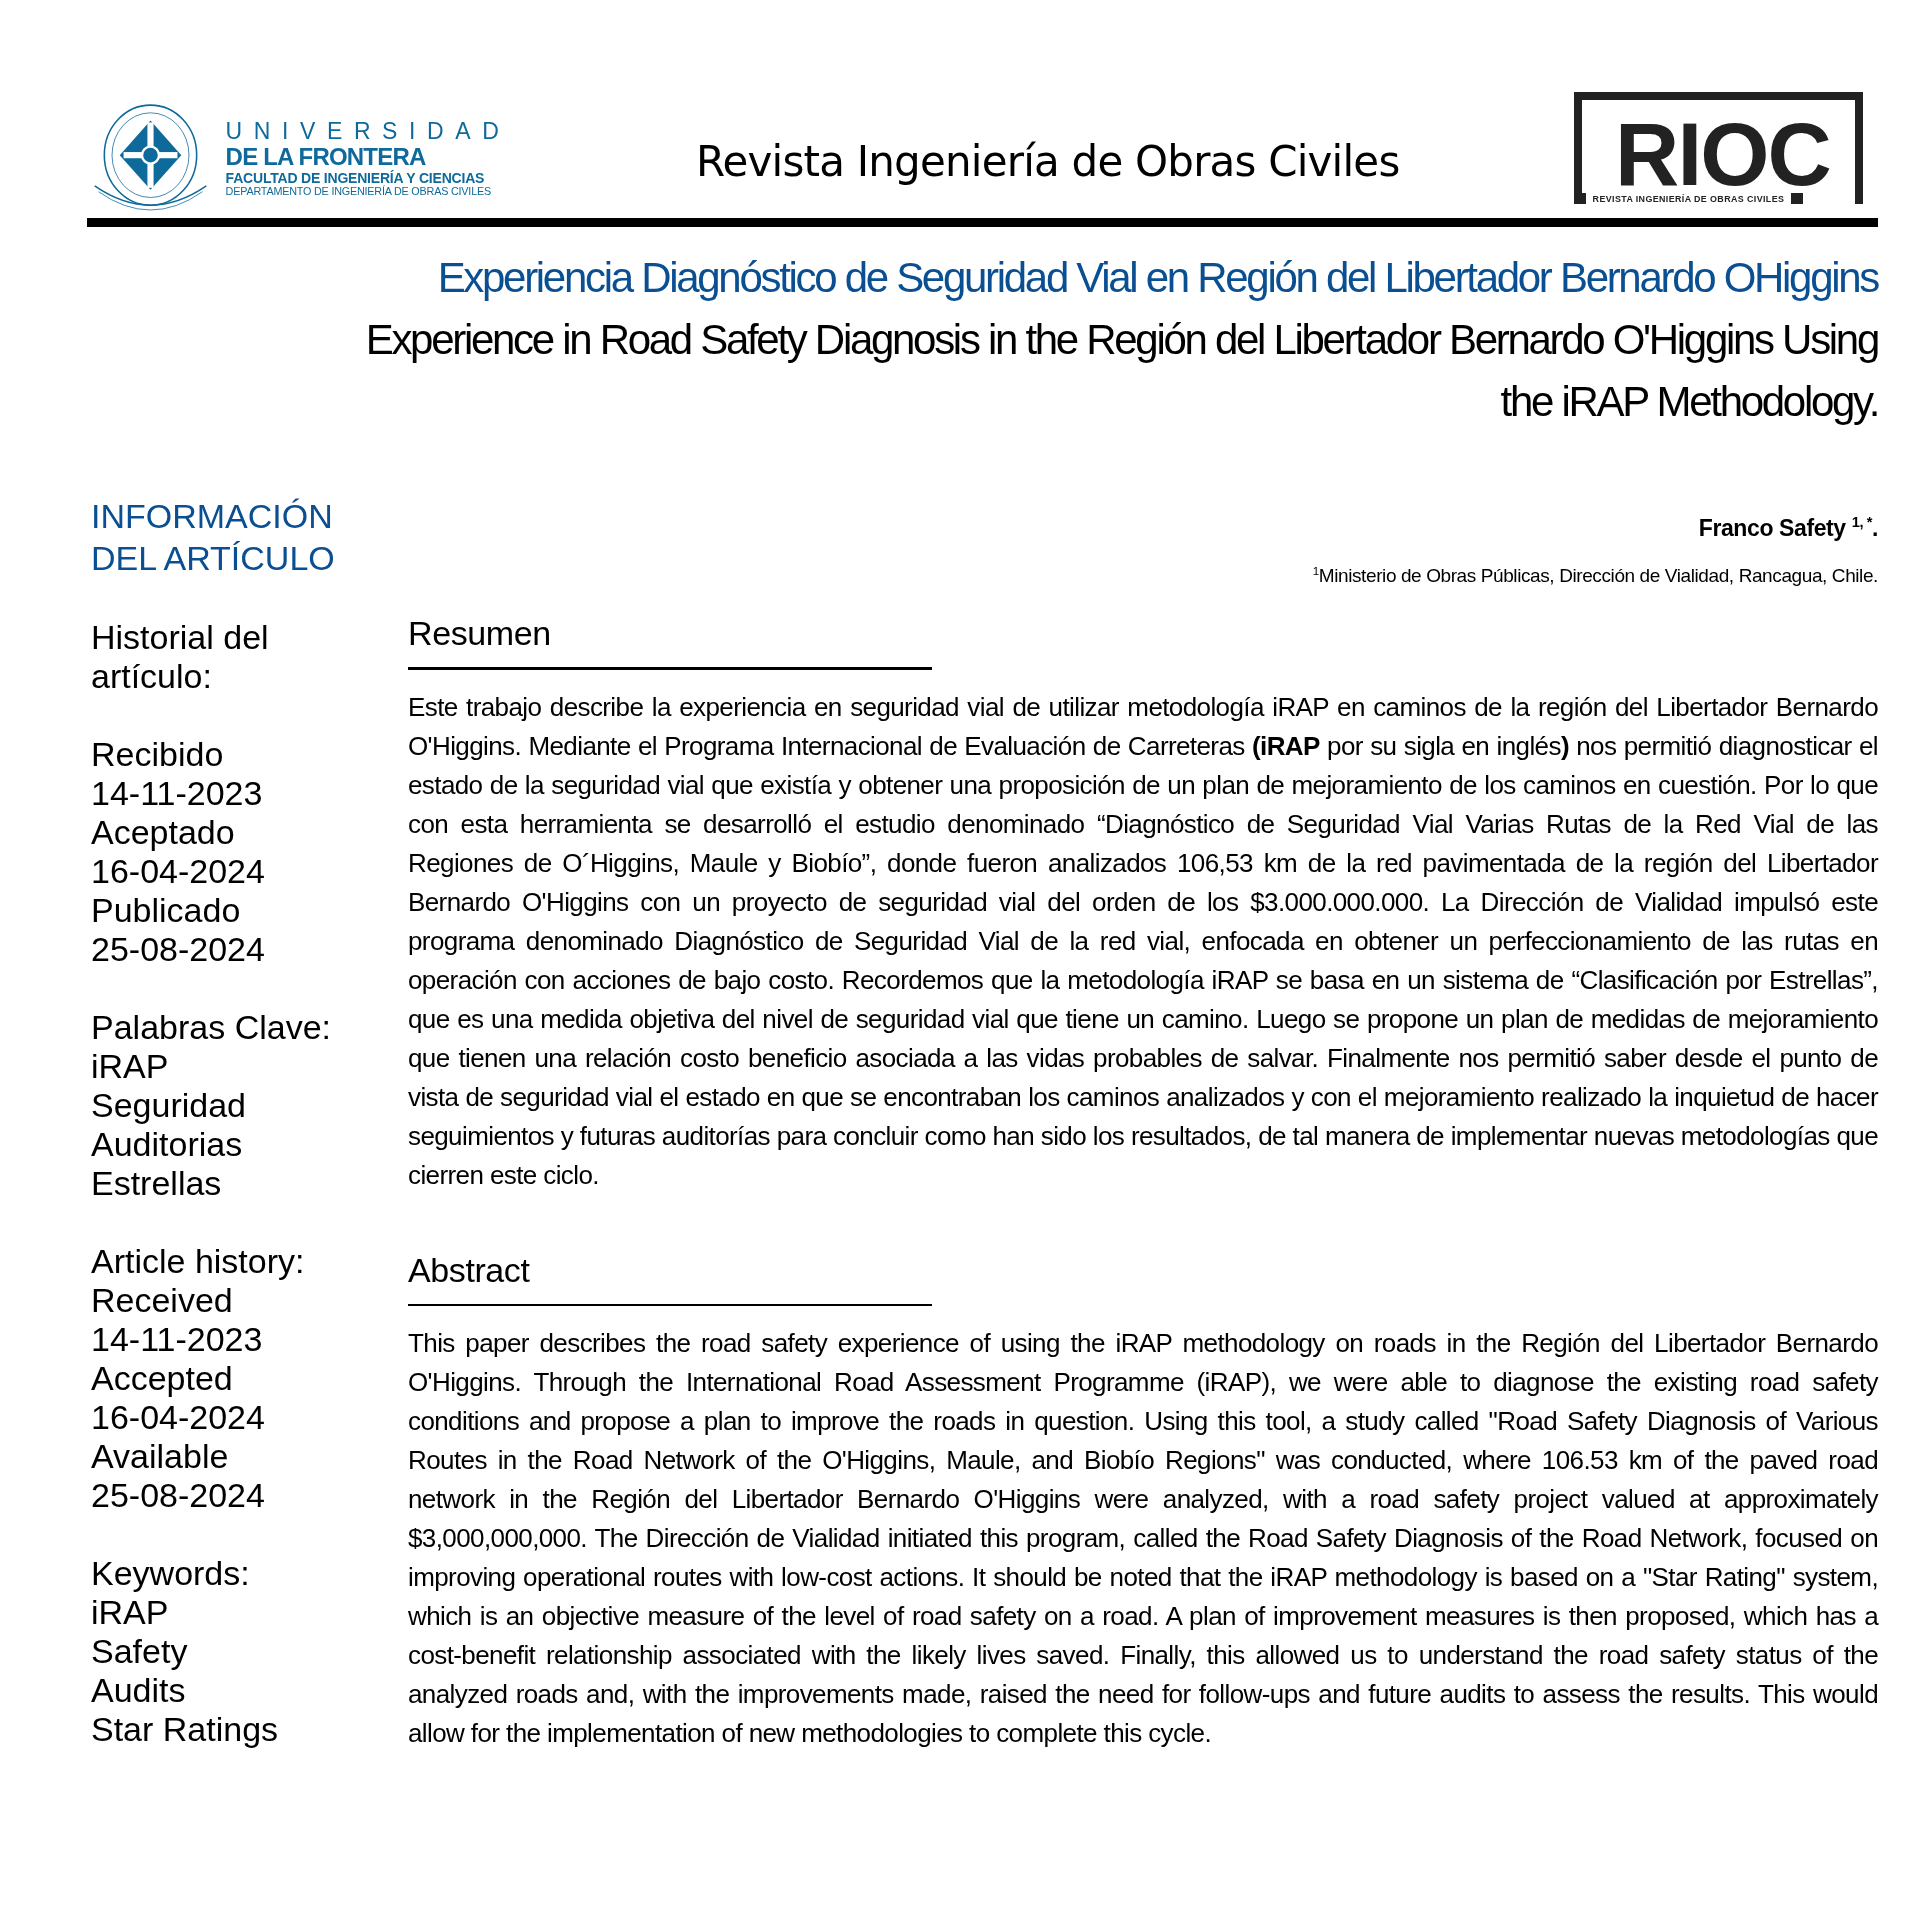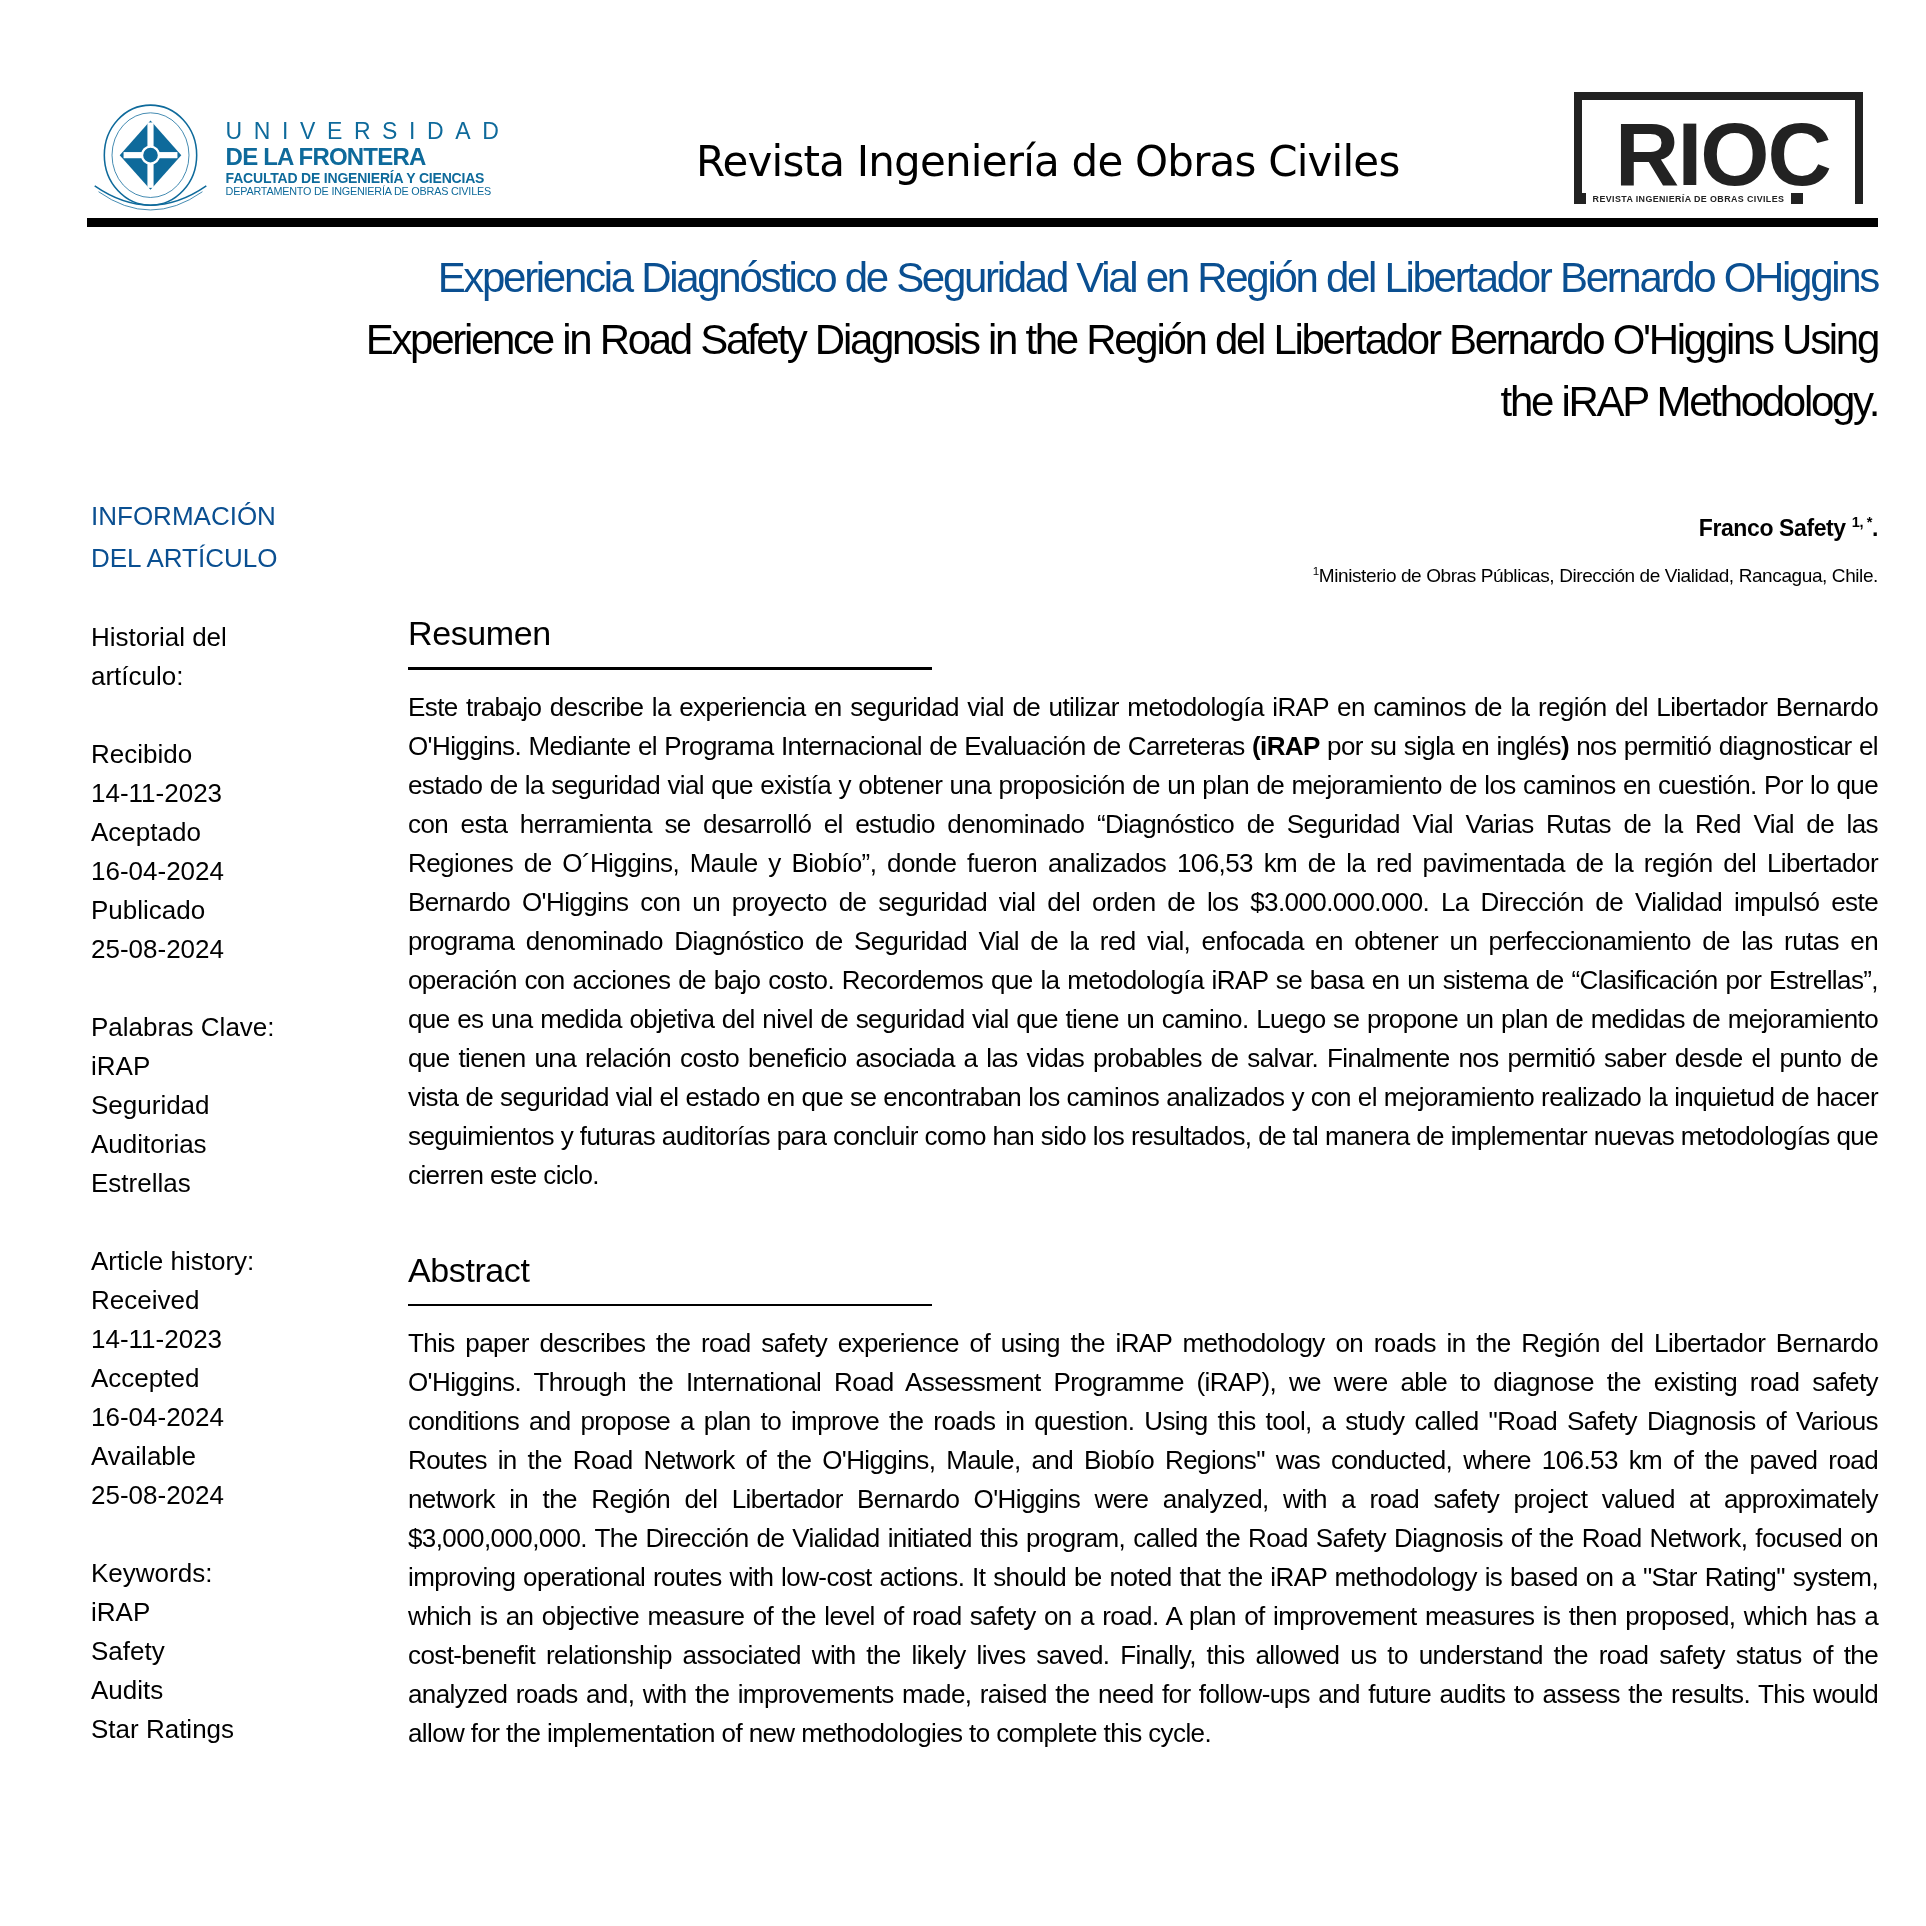--- a/index.html
+++ b/index.html
@@ -32,21 +32,21 @@
   .title-es { color: #0a4f91; font-size: 42px; line-height: 62px; letter-spacing: -2.3px;
               font-family: "Liberation Sans", sans-serif; }
   .title-en { color: #000; font-size: 42px; line-height: 62px; letter-spacing: -2.3px; margin-top: 0px; }
 
   .author { position: absolute; right: 87px; top: 514px; font-size: 23px; font-weight: bold; letter-spacing: -0.4px; }
   .author sup { font-size: 14.6px; }
   .affiliation { position: absolute; right: 87px; top: 564px; font-size: 19px; letter-spacing: -0.4px; }
   .affiliation sup { font-size: 11.6px; }
 
   
-  .sidebar { position: absolute; left: 91px; top: 495px; width: 247px; font-size: 26px; line-height: 39px; }
+  .sidebar { position: absolute; left: 91px; top: 495px; width: 247px; font-size: 34px; line-height: 39px; }
   .sidebar .head { color: #0a4f91; line-height: 42px; }
   .sidebar .gap { height: 39px; }
 
   
   .main { position: absolute; left: 408px; top: 606px; width: 1470px; }
   .section-title { font-size: 34px; line-height: 54px; letter-spacing: -0.4px; }
   .section-rule { width: 524px; height: 2.7px; background: #000; margin-top: 7px; }
   .body-text { font-size: 26px; line-height: 39px; text-align: justify; letter-spacing: -0.6px; margin-top: 18px; }
   .abstract-block { margin-top: 48px; }
 </style>

